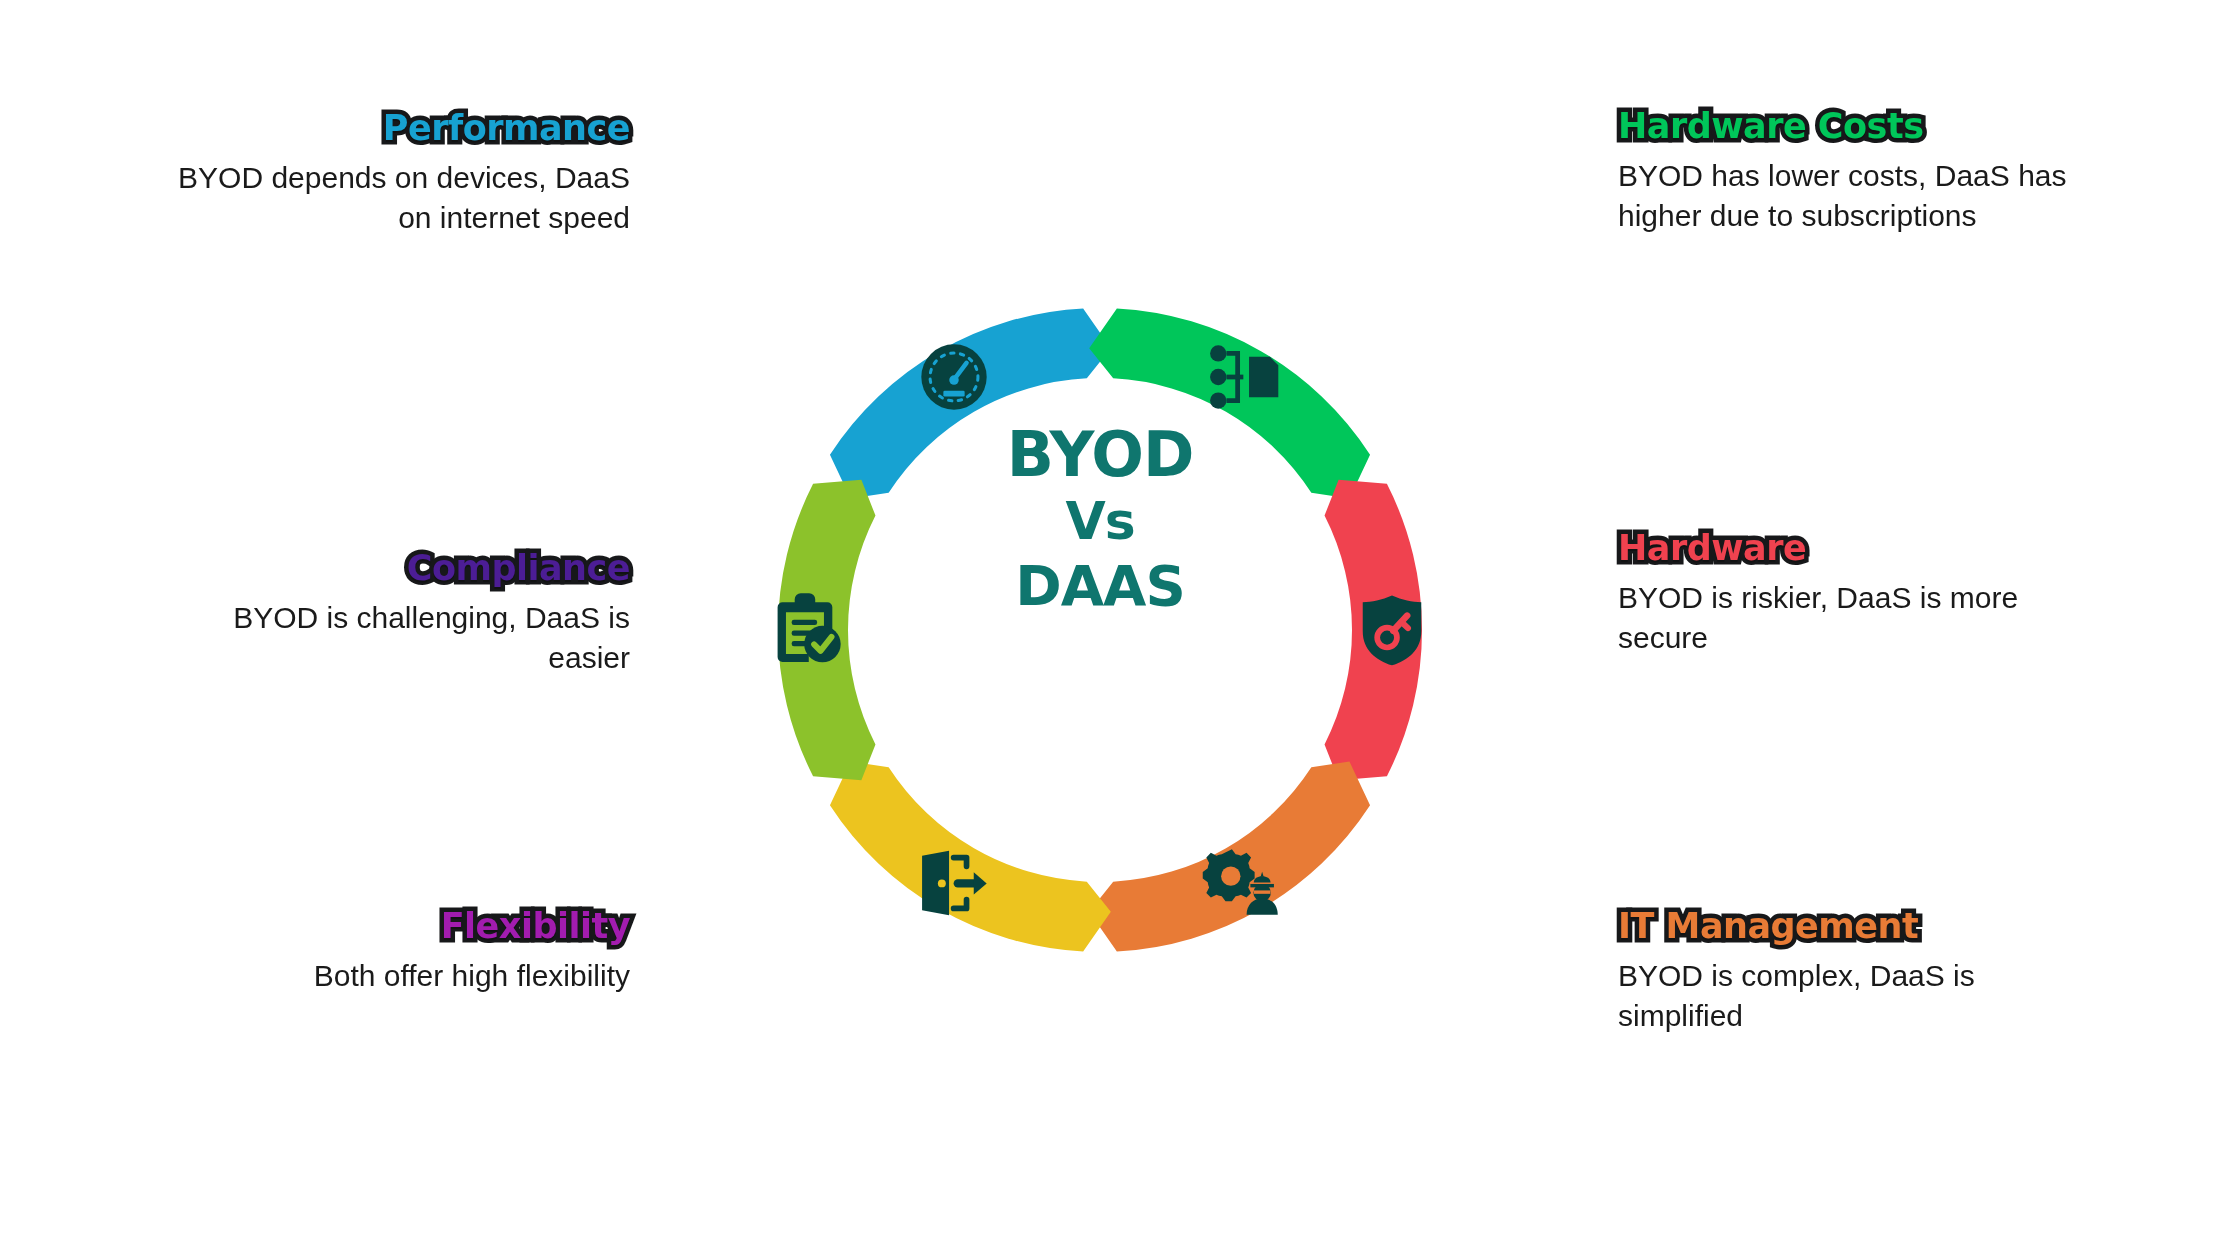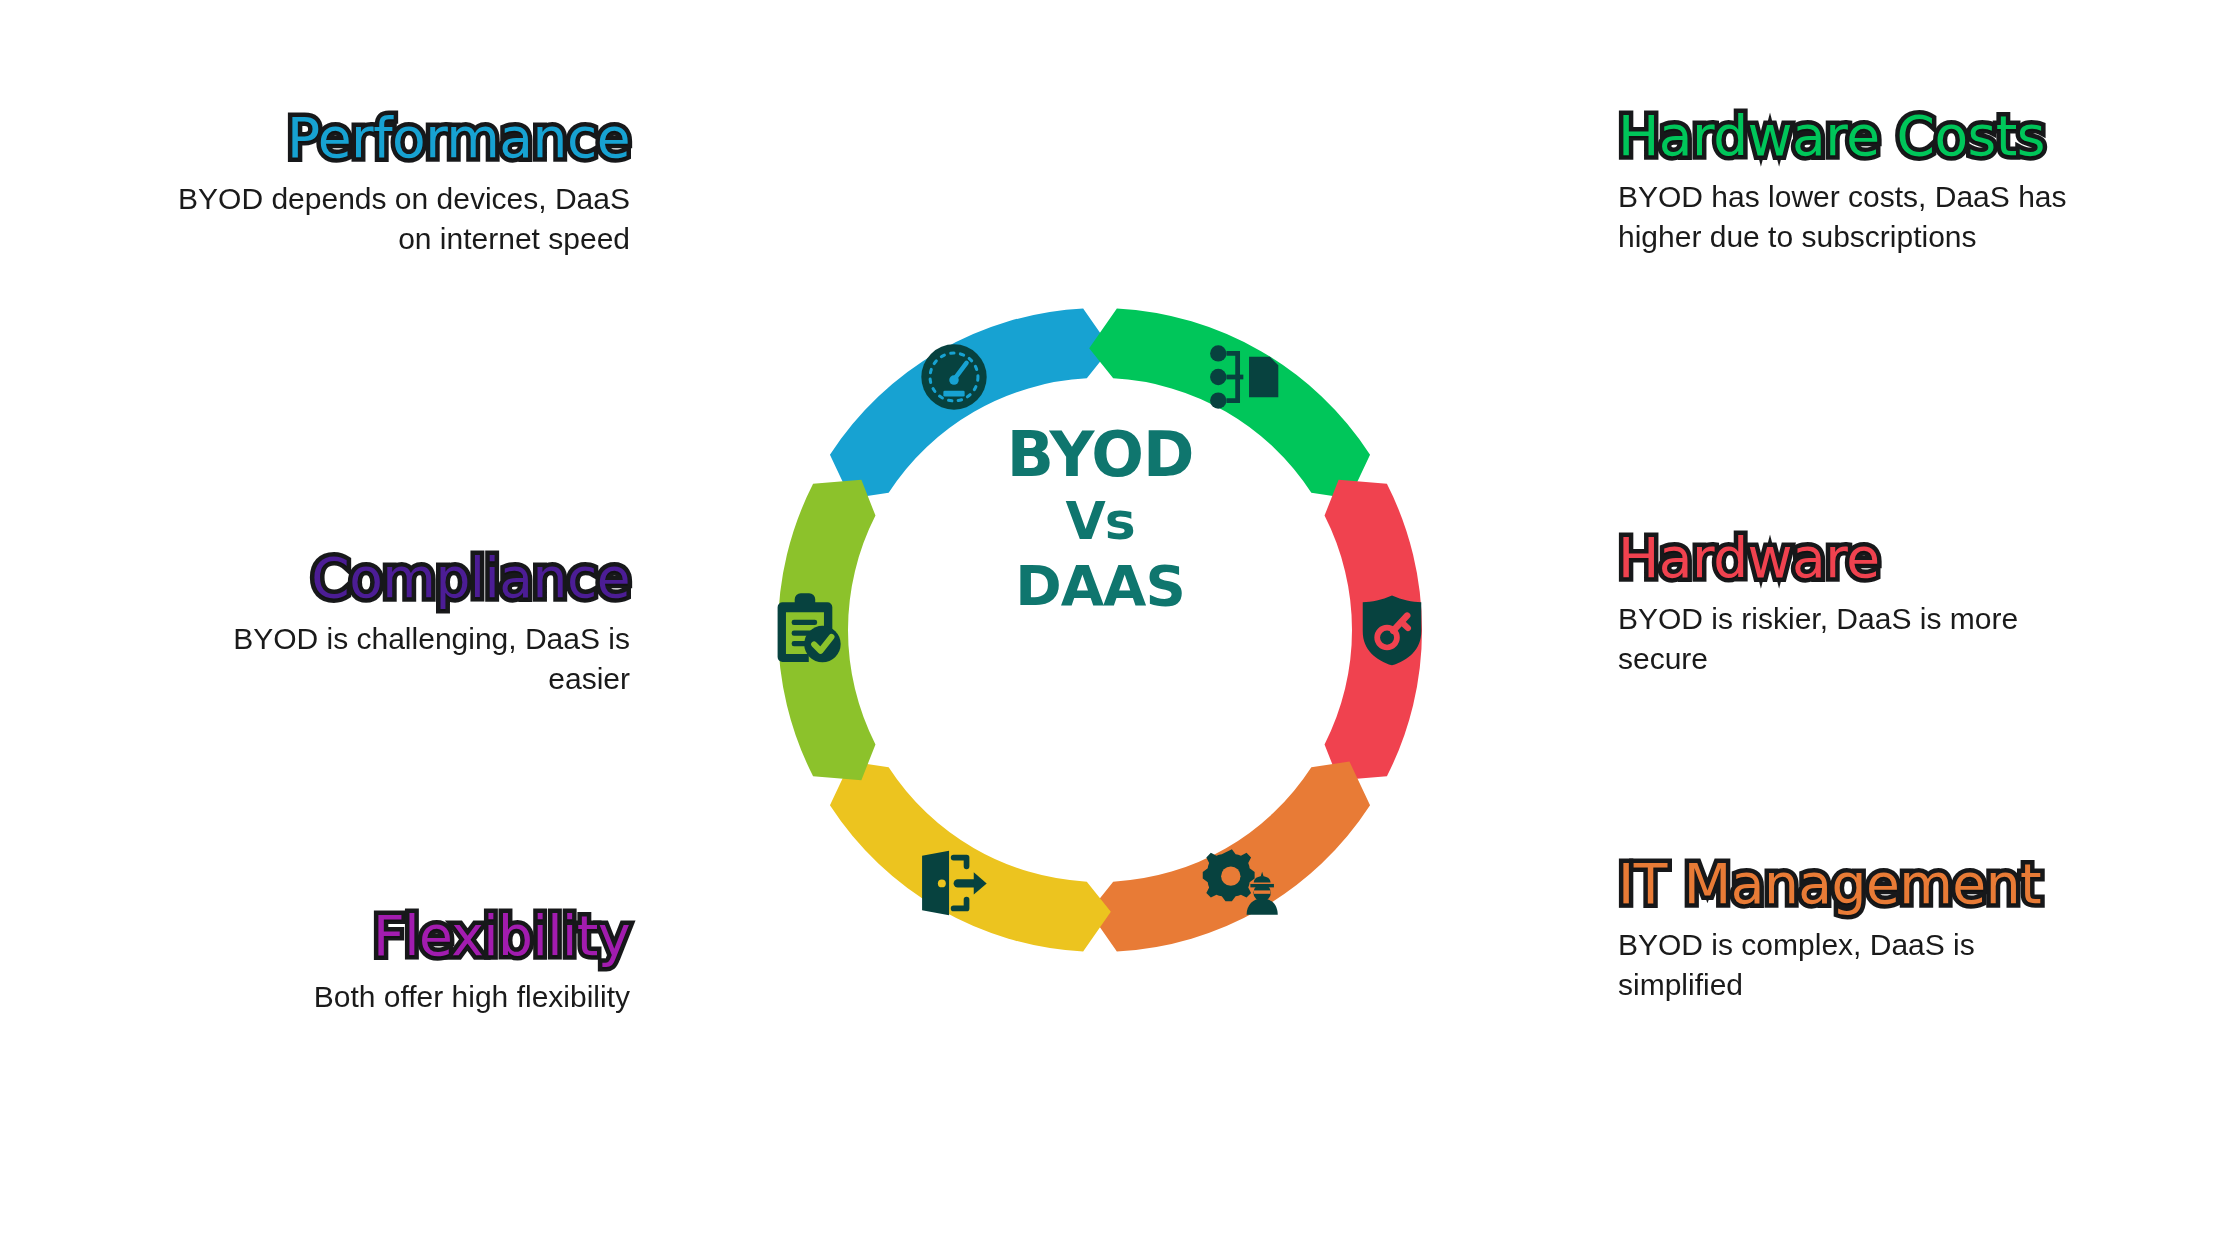--- a/index.html
+++ b/index.html
@@ -16,22 +16,22 @@
   .col{position:absolute;width:470px;}
   .col-left{left:160px;text-align:right;}
   .col-right{left:1618px;text-align:left;}
 
   .block{position:absolute;width:470px;}
   .col-left .block{text-align:right;}
   .col-right .block{text-align:left;}
 
   .heading{
     font-family:"DejaVu Sans",sans-serif;
-    font-weight:400;
-    font-size:55px;
+    font-weight:700;
+    font-size:35px;
     letter-spacing:-0.5px;
     line-height:1.05;
     margin:0 0 11px 0;
     white-space:nowrap;
     color:#1b1b1b;
     -webkit-text-stroke:9px #17181a;
     paint-order:stroke fill;
     text-shadow:0 2px 0 rgba(0,0,0,.25);
   }
   .desc{
@@ -94,21 +94,21 @@
     <div class="block" style="top:108px;">
       <div class="heading" style="color: rgb(0, 198, 90);">Hardware Costs</div>
       <div class="desc">BYOD has lower costs, DaaS has higher due to subscriptions</div>
     </div>
 
     <div class="block" style="top:530px;">
       <div class="heading" style="color: rgb(240, 66, 79);">Hardware</div>
       <div class="desc">BYOD is riskier, DaaS is more secure</div>
     </div>
 
-    <div class="block" style="top:856px;">
+    <div class="block" style="top:908px;">
       <div class="heading" style="color: rgb(232, 123, 54);">IT Management</div>
       <div class="desc">BYOD is complex, DaaS is simplified</div>
     </div>
   </div>
 
   <div class="ring-wrap">
     <svg viewBox="0 0 920 1020" xmlns="http://www.w3.org/2000/svg">
       <defs>
 
         <g id="seg-shape">

